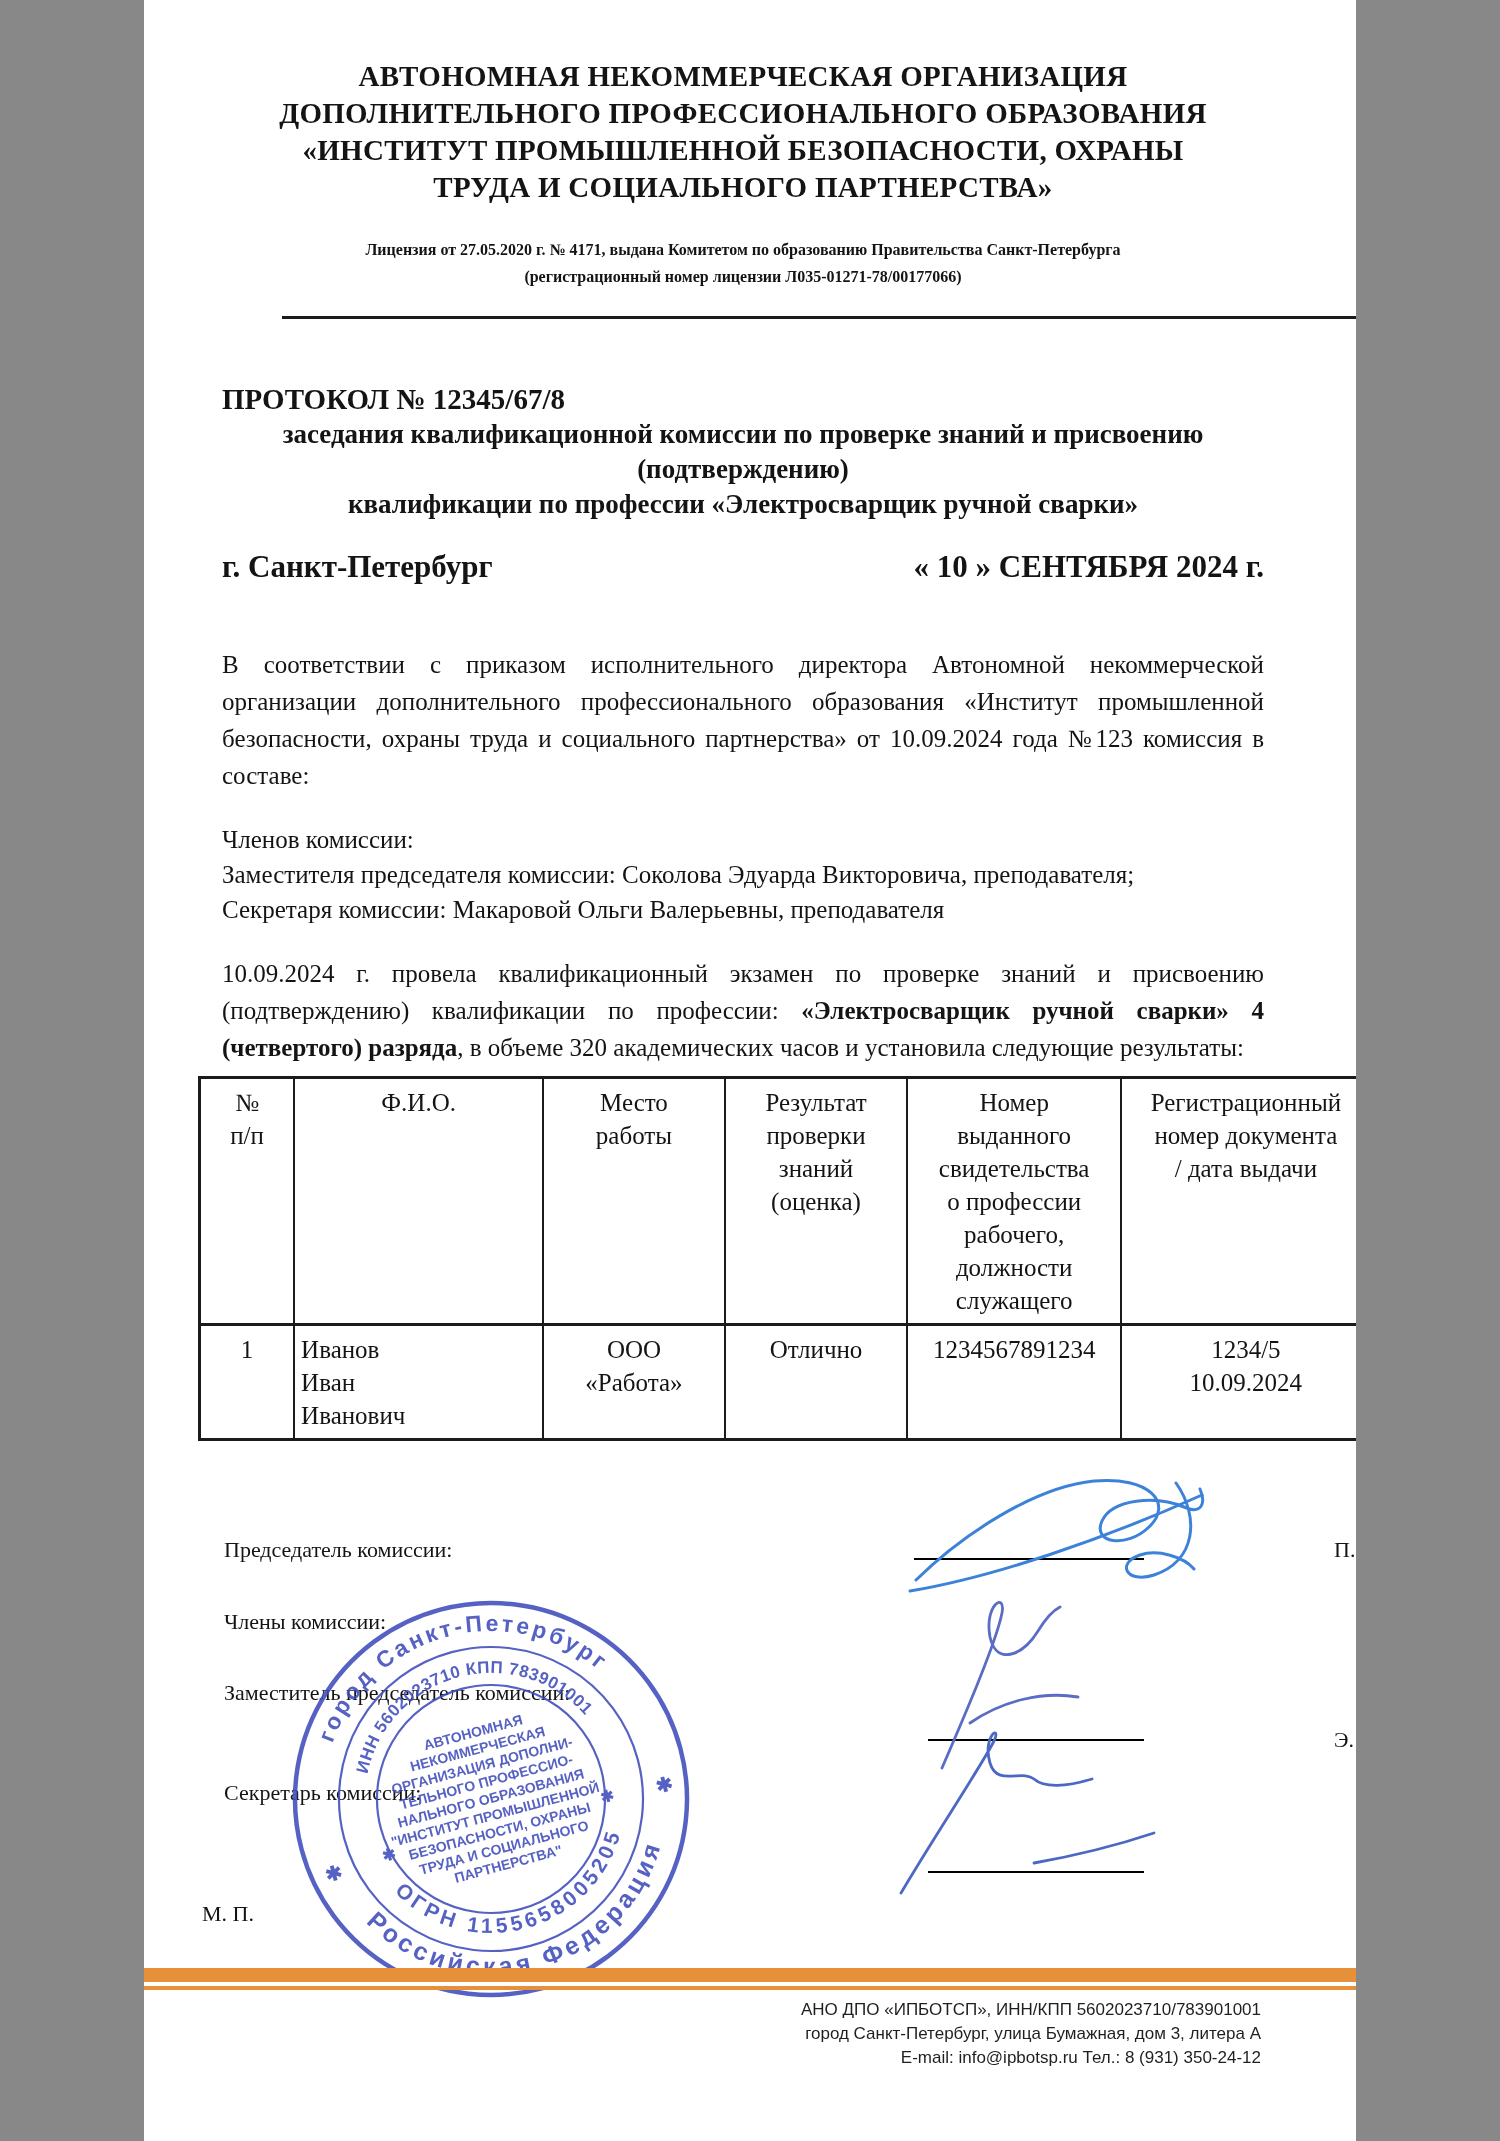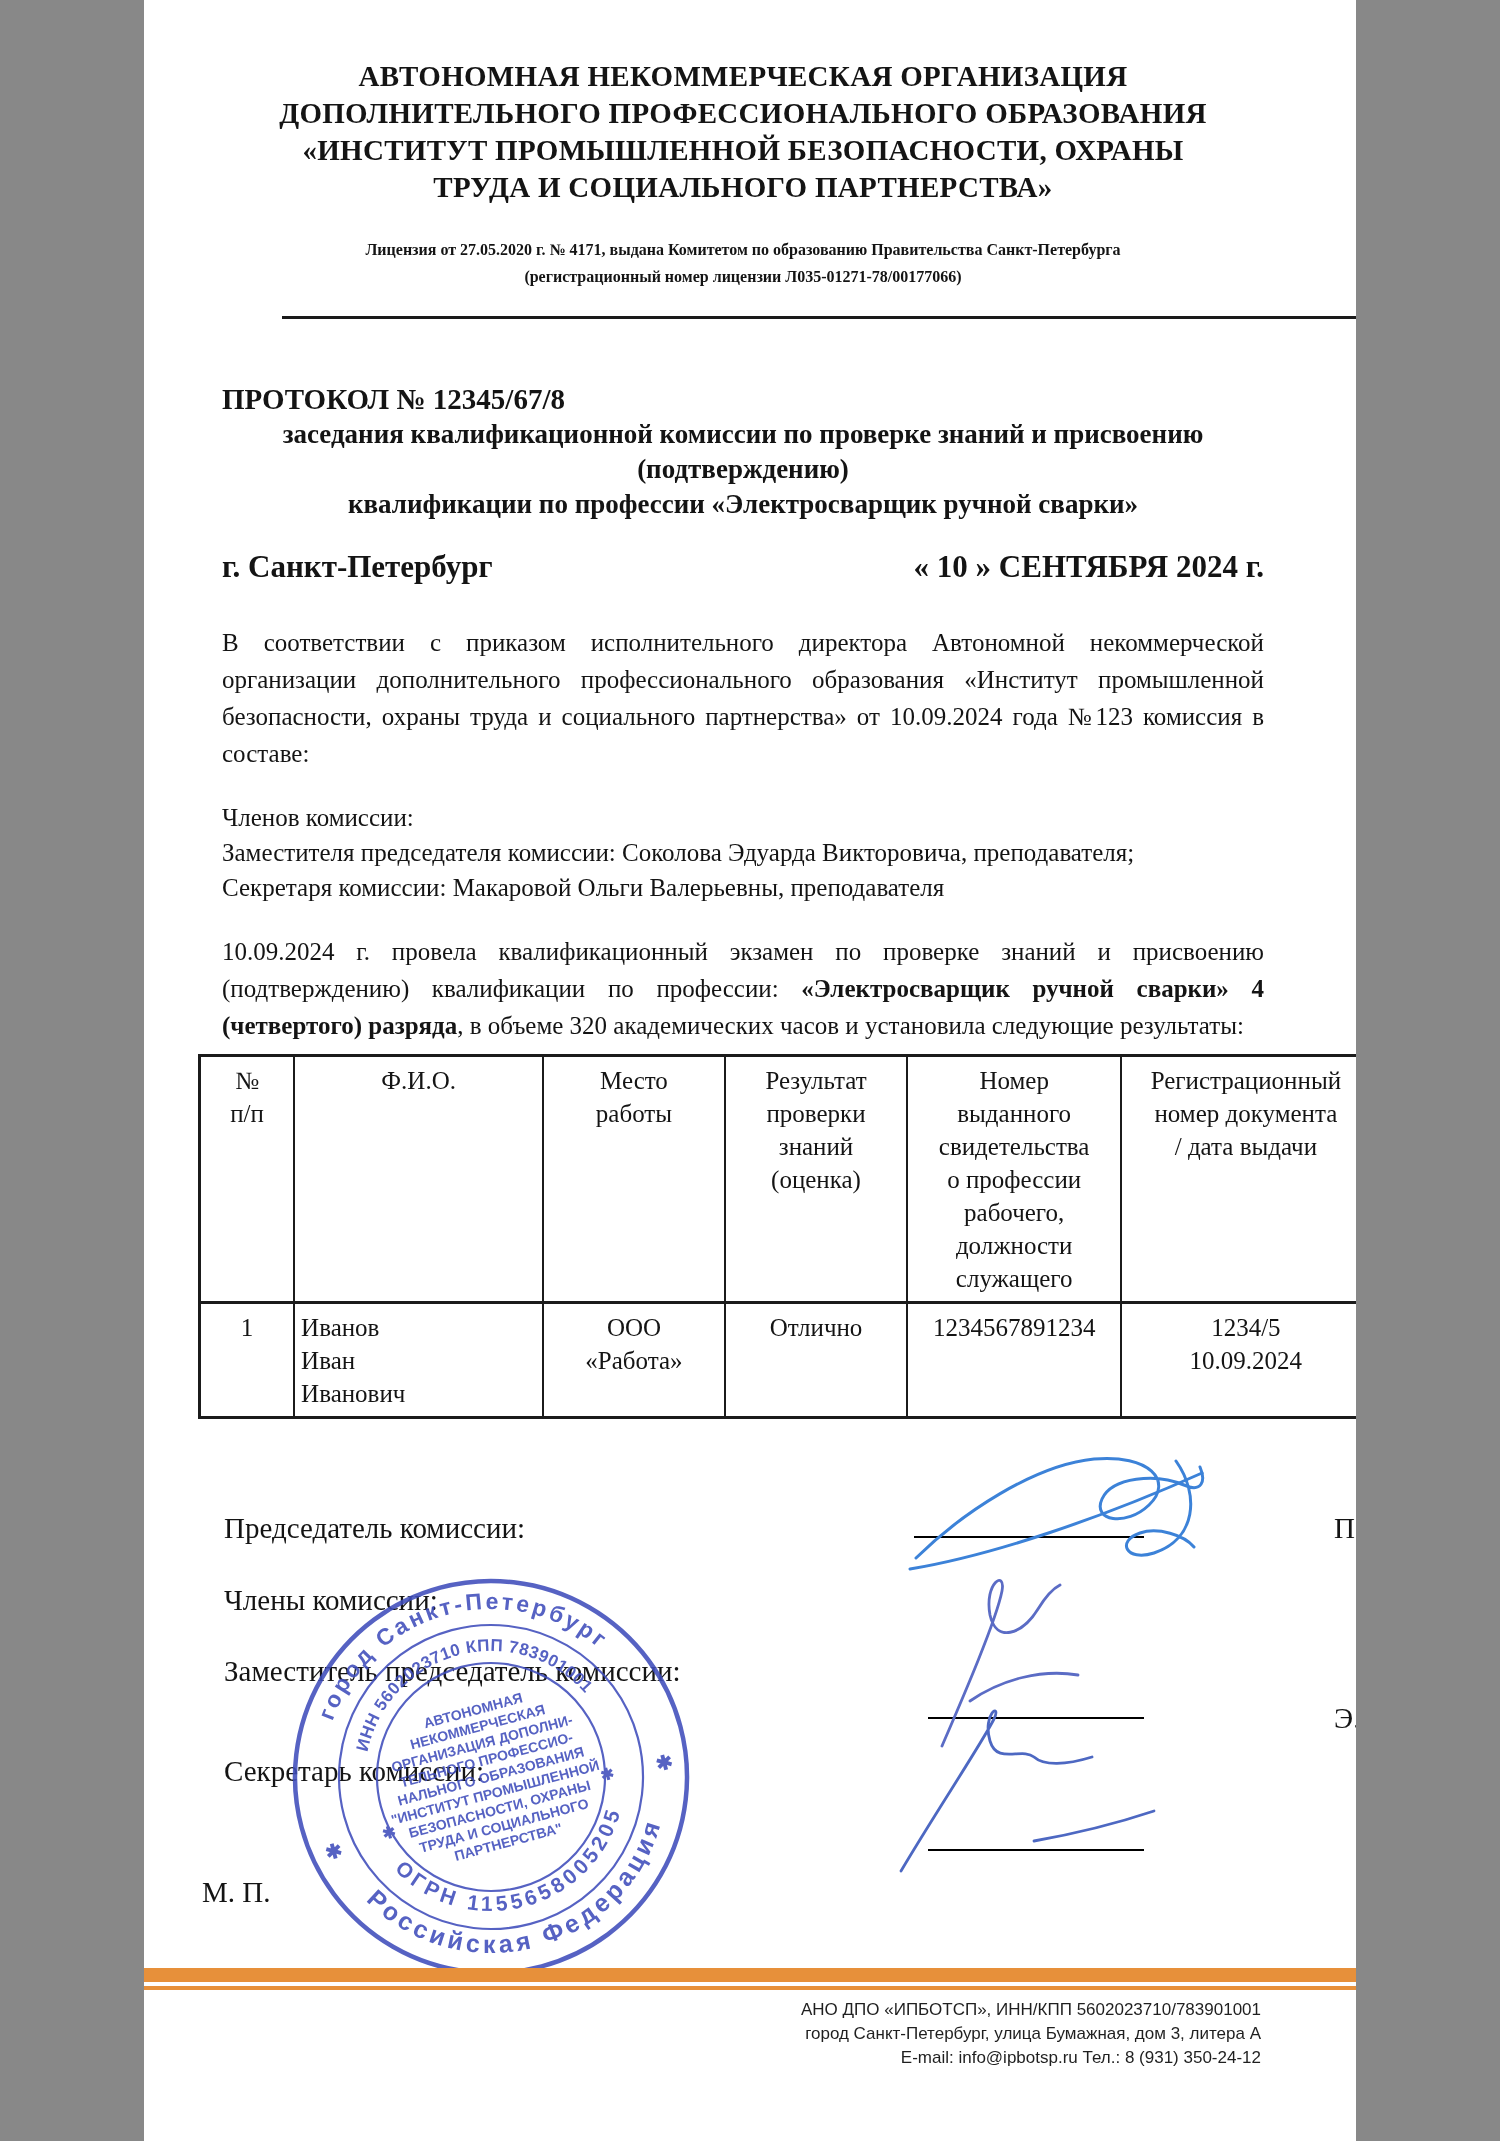--- a/index.html
+++ b/index.html
@@ -40,21 +40,21 @@
     font-size:27px; line-height:35px;
   }
   .city-date {
     margin-top:28px; display:flex; justify-content:space-between;
     font-weight:bold; font-size:31px; line-height:34px;
   }
 
   
   .p { font-size:25px; line-height:37px; }
   .justify { text-align:justify; }
-  .intro { margin-top:40px; }
+  .intro { margin-top:62px; }
   .chair-line { margin-top:24px; }
   .members { margin-top:28px; font-size:25px; line-height:35px; }
   .exam { margin-top:28px; }
 
   
   table.results {
     margin-top:10px; margin-left:-24px;
     width:1374px;
     border-collapse:collapse;
     border:3px solid #1b1b1b;
@@ -66,21 +66,21 @@
     padding:7px 6px 6px 6px;
   }
   table.results th { font-weight:normal; text-align:center; border-bottom:3px solid #1b1b1b; }
   td.c { text-align:center; }
   td.fio { text-align:left; padding-left:35px; }
   td.sig-cell { text-align:center; font-style:italic; }
 
   
   .sign-area { position:relative; margin-top:24px; height:550px; }
   .sign-area .lbl, .sign-area .nm, .sign-area .mp {
-    position:absolute; font-size:29px; line-height:32px; white-space:nowrap;
+    position:absolute; font-size:22px; line-height:32px; white-space:nowrap;
   }
   .sig-line { position:absolute; height:0; border-top:2px solid #000; }
   .sig-svg, .stamp-svg { position:absolute; pointer-events:none; }
   .sig-svg { left:0; top:0; width:1500px; height:550px; }
   .stamp-svg { left:64px; top:129px; width:410px; height:410px; opacity:.88; }
 
   
   .footer { position:absolute; left:0; right:0; top:1968px; }
   .bar-thick { height:14px; }
   .bar-gap { height:4px; background:#fff; }

